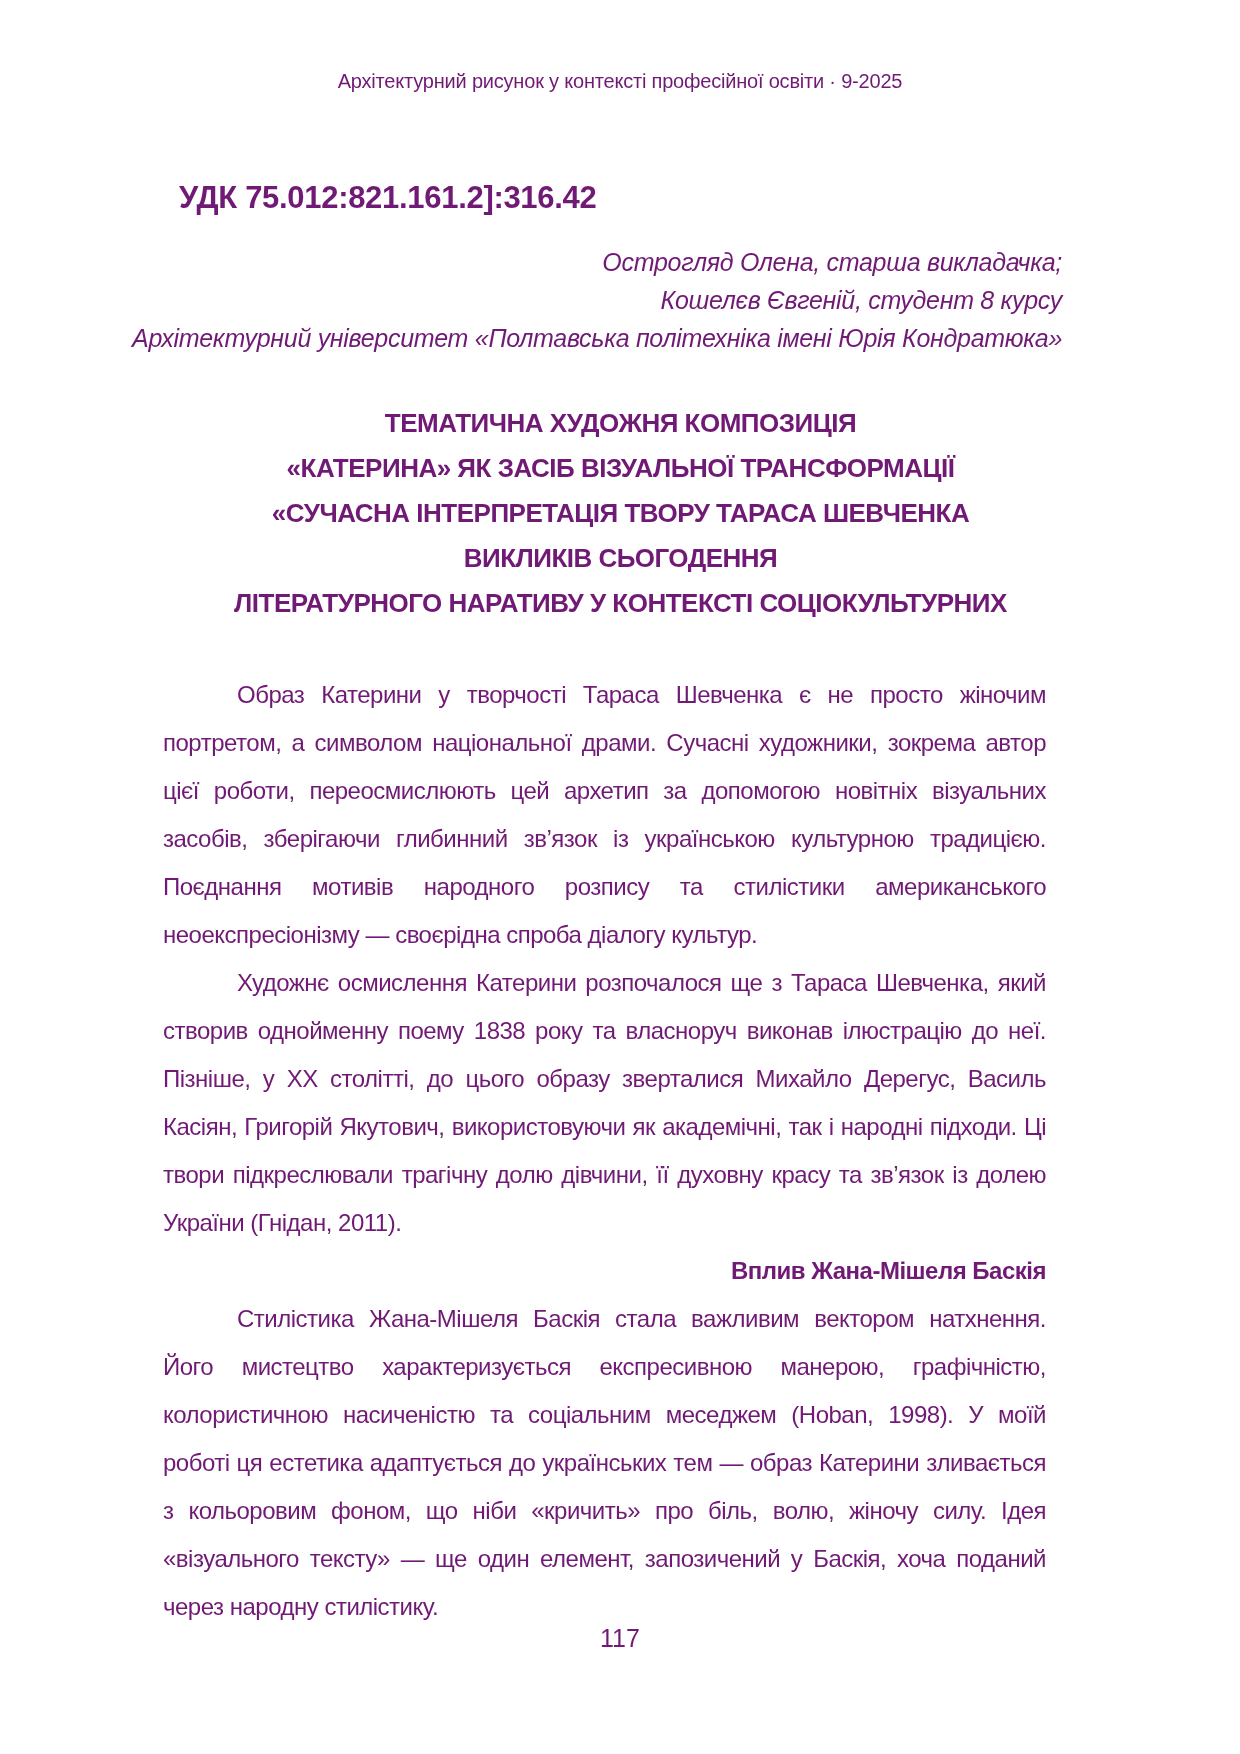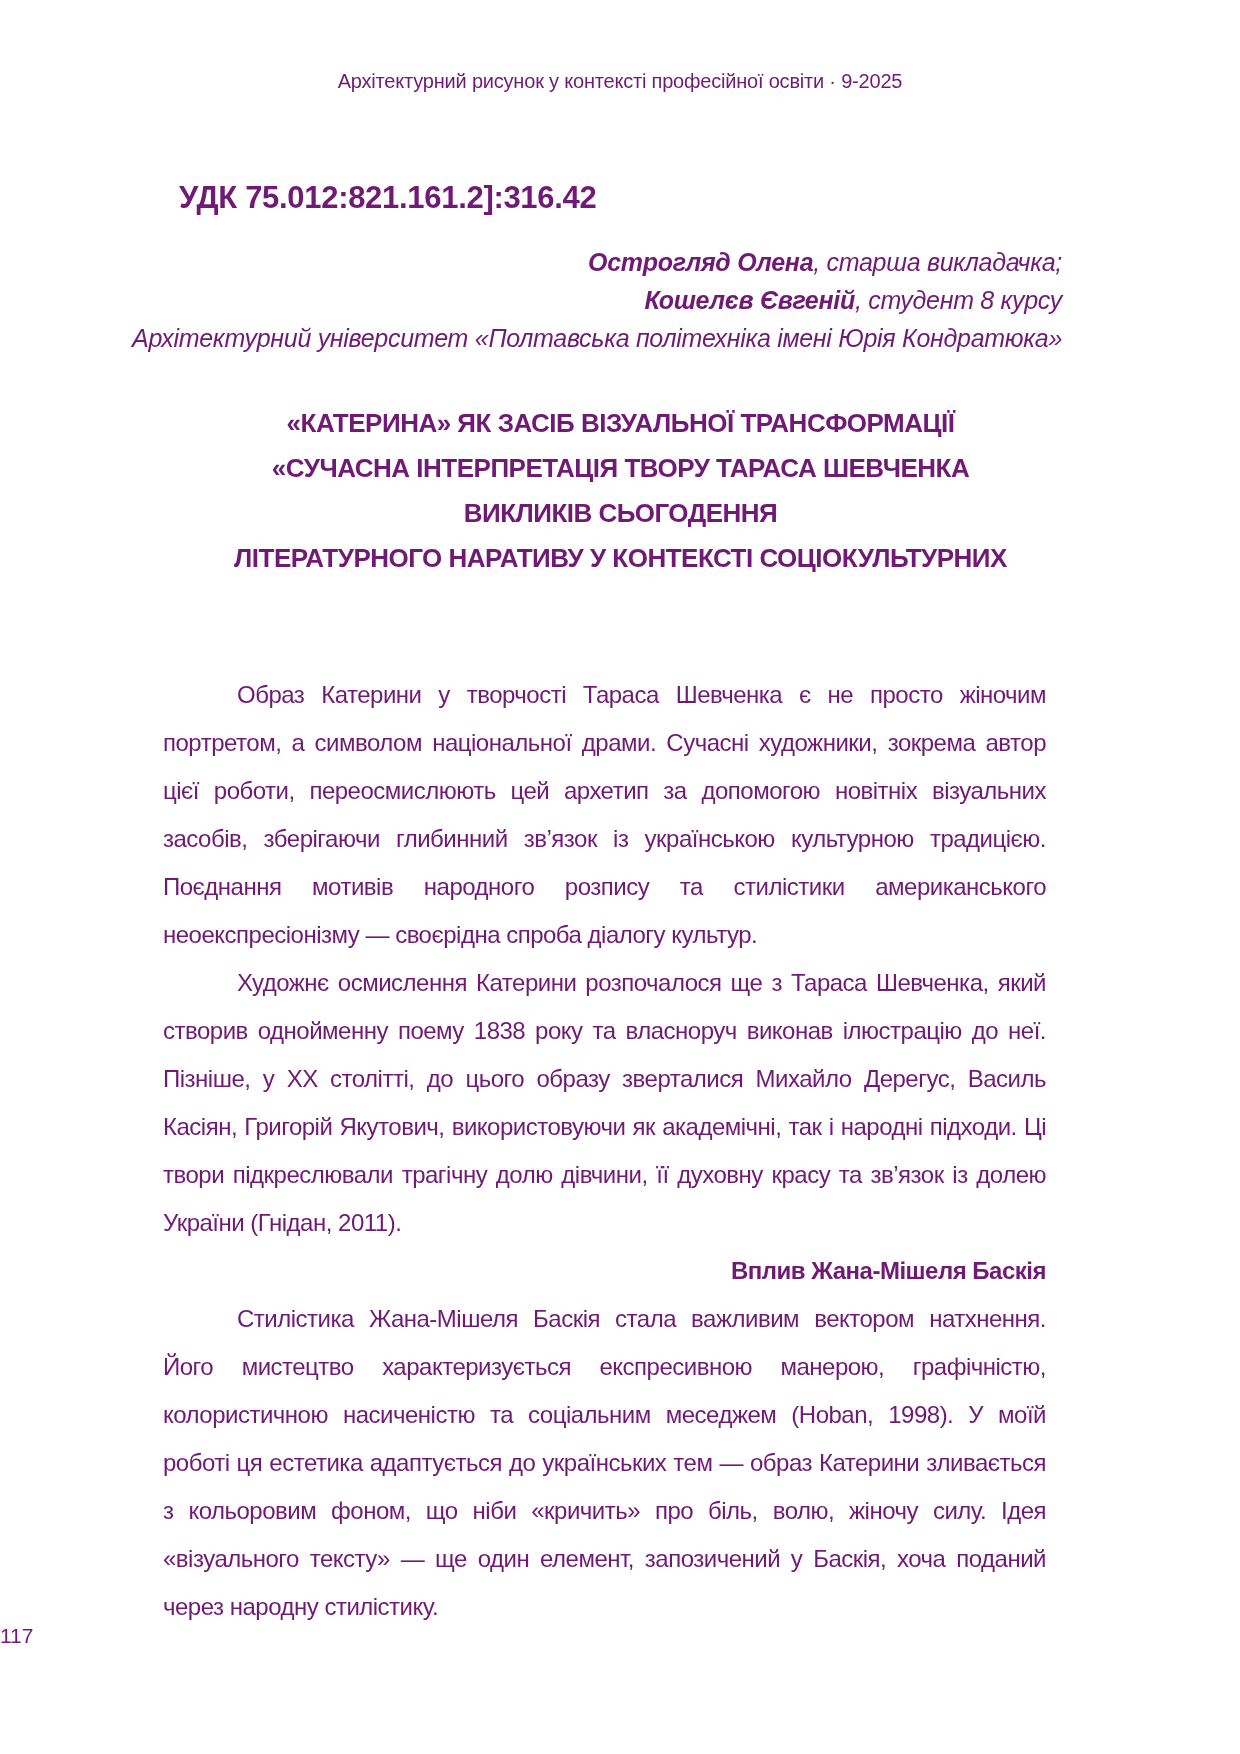--- a/index.html
+++ b/index.html
@@ -25,21 +25,21 @@
   }
   .authors {
     position:absolute; top:243px; right:178px;
     text-align:right;
     font-style:italic;
     font-size:25px;
     line-height:38px;
     letter-spacing:-0.3px;
     white-space:nowrap;
   }
-  .authors .author-name { font-weight:bold; }
+  .authors .author-name { font-weight:normal; }
   .doc-title {
     position:absolute; top:401px; left:179px; width:883px;
     text-align:center;
     font-weight:bold;
     font-size:26px;
     line-height:45px;
     letter-spacing:-0.5px;
   }
   .body-text {
     position:absolute; top:671px; left:163px; width:883px;
@@ -52,39 +52,41 @@
     margin:0;
     text-indent:74px;
   }
   .subheading {
     font-weight:bold;
     text-indent:74px;
     text-align:right;
   }
   .page-number {
     position:absolute; top:1624px; left:0; width:100%;
-    font-size:21px;
+    text-align:center;
+    font-size:25px;
   }
 </style>
 </head>
 <body>
 
 <div class="page">
 
   <div class="running-header">Архітектурний рисунок у контексті професійної освіти · 9-2025</div>
 
   <div class="udk">УДК 75.012:821.161.2]:316.42</div>
 
   <div class="authors">
     <div><span class="author-name">Острогляд Олена</span><span>, старша викладачка;</span></div>
     <div><span class="author-name">Кошелєв Євгеній</span><span>, студент 8 курсу</span></div>
     <div>Архітектурний університет «Полтавська політехніка імені Юрія Кондратюка»</div>
   </div>
 
   <div class="doc-title">
+    <div>ТЕМАТИЧНА ХУДОЖНЯ КОМПОЗИЦІЯ</div>
     <div>«КАТЕРИНА» ЯК ЗАСІБ ВІЗУАЛЬНОЇ ТРАНСФОРМАЦІЇ</div>
     <div>«СУЧАСНА ІНТЕРПРЕТАЦІЯ ТВОРУ ТАРАСА ШЕВЧЕНКА</div>
     <div>ВИКЛИКІВ СЬОГОДЕННЯ</div>
     <div>ЛІТЕРАТУРНОГО НАРАТИВУ У КОНТЕКСТІ СОЦІОКУЛЬТУРНИХ</div>
   </div>
 
   <div class="body-text">
     <p>Образ Катерини у творчості Тараса Шевченка є не просто жіночим портретом, а символом національної драми. Сучасні художники, зокрема автор цієї роботи, переосмислюють цей архетип за допомогою новітніх візуальних засобів, зберігаючи глибинний зв’язок із українською культурною традицією. Поєднання мотивів народного розпису та стилістики американського неоекспресіонізму — своєрідна спроба діалогу культур.</p>
     <p>Художнє осмислення Катерини розпочалося ще з Тараса Шевченка, який створив однойменну поему 1838 року та власноруч виконав ілюстрацію до неї. Пізніше, у XX столітті, до цього образу зверталися Михайло Дерегус, Василь Касіян, Григорій Якутович, використовуючи як академічні, так і народні підходи. Ці твори підкреслювали трагічну долю дівчини, її духовну красу та зв’язок із долею України (Гнідан, 2011).</p>
     <p class="subheading">Вплив Жана-Мішеля Баскія</p>

